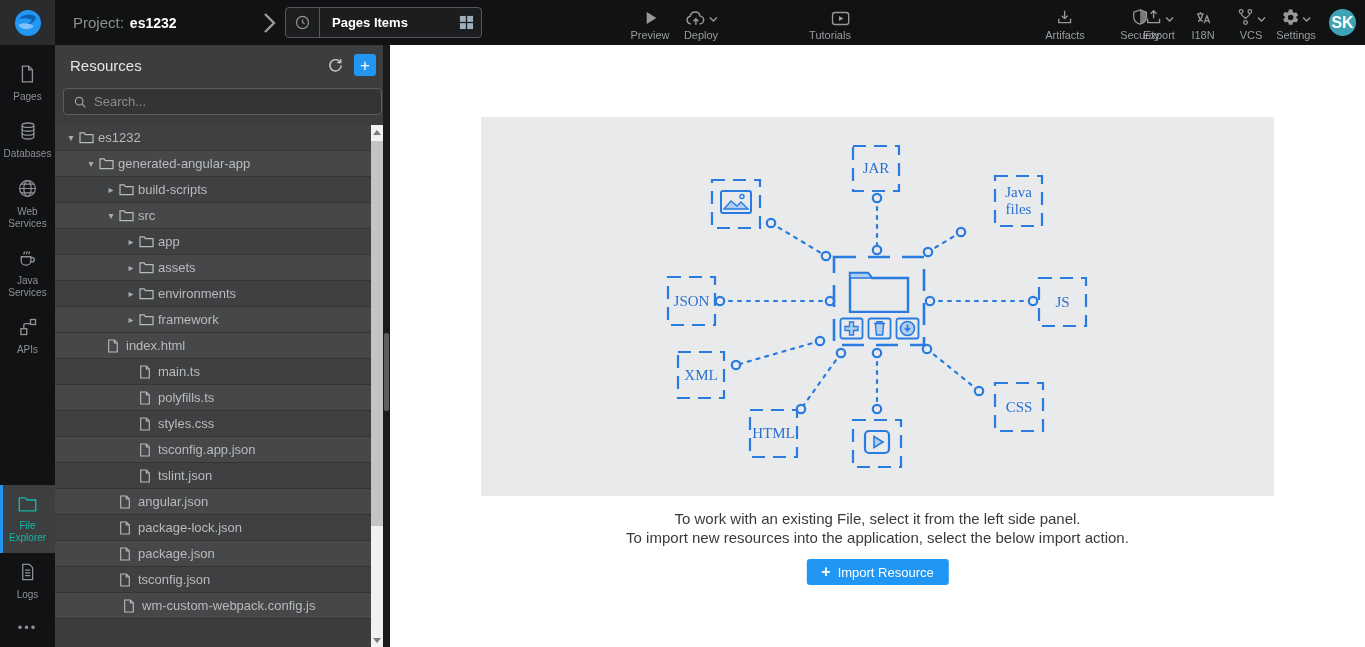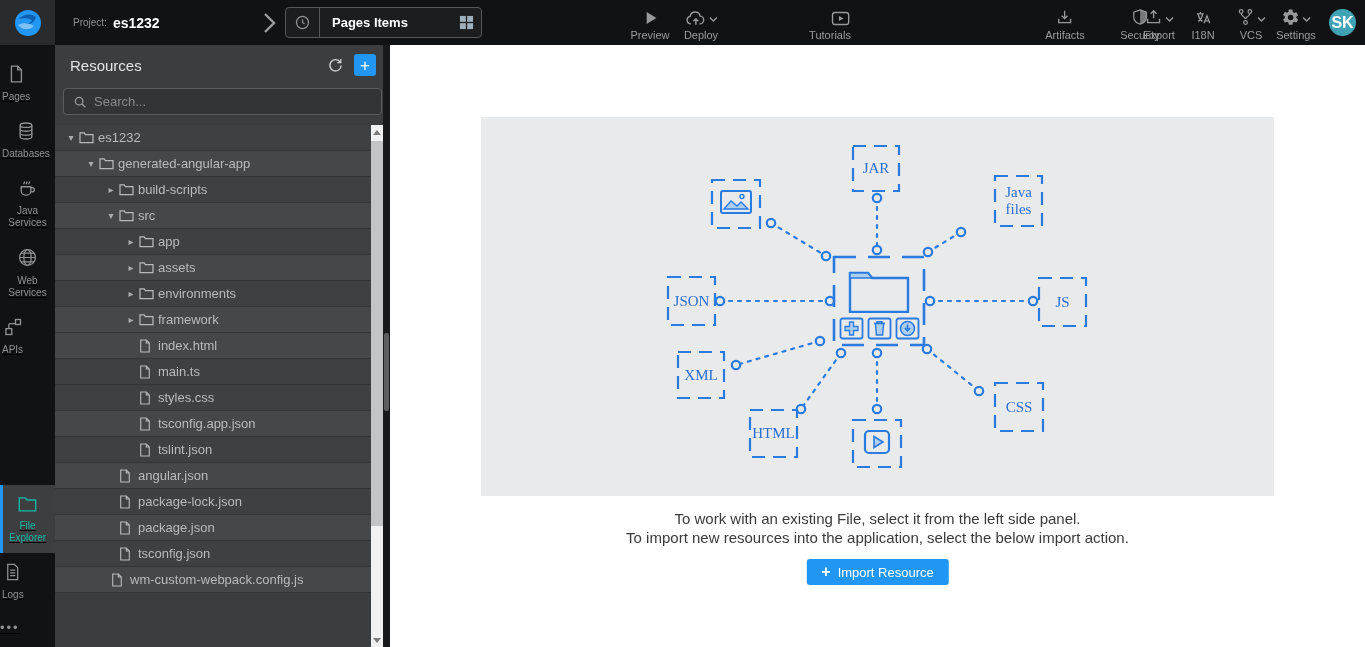--- a/index.html
+++ b/index.html
@@ -4,21 +4,21 @@
 <style>
   * { margin:0; padding:0; box-sizing:border-box; }
   html,body { width:1365px; height:647px; overflow:hidden; background:#fff;
               font-family:"Liberation Sans", sans-serif; }
 
   
   .header { position:absolute; left:0; top:0; width:1365px; height:45px; background:#101213; z-index:10; }
   .logo-tile { position:absolute; left:0; top:0; width:55px; height:45px; background:#292b2d;
                display:flex; align-items:center; justify-content:center; }
   .project-wrap { position:absolute; left:73px; top:0; height:45px; display:flex; align-items:center; gap:6px; }
-  .project-label { color:#8e9091; font-size:10px; }
+  .project-label { color:#8e9091; font-size:15px; }
   .project-name  { color:#fff; font-size:14px; font-weight:bold; }
   .big-chevron { position:absolute; left:258px; top:8px; width:22px; height:29px; color:#9b9d9f;
                  display:flex; align-items:center; justify-content:center; cursor:pointer; }
   .recent-ctrl { position:absolute; left:285px; top:7px; width:197px; height:31px;
                  border:1px solid #55575a; border-radius:4px; background:#1b1d1f;
                  display:flex; align-items:center; cursor:pointer; }
   .recent-ctrl .hist { width:34px; height:100%; display:flex; align-items:center; justify-content:center;
                        border-right:1px solid #55575a; color:#8e9091; }
   .recent-ctrl .lbl { flex:1; color:#fff; font-size:13px; font-weight:bold; padding-left:12px; }
   .recent-ctrl .grid { width:30px; display:flex; align-items:center; justify-content:center; color:#9fb0bd; }
@@ -28,21 +28,21 @@
   .hdr-action .icon-row { display:flex; align-items:flex-end; height:22px; }
   .hdr-action .icon { display:flex; color:#98999b; }
   .hdr-action .caret { margin-left:2px; color:#98999b; }
   .hdr-action .alabel { font-size:11px; color:#9a9c9e; white-space:nowrap; }
   .avatar { position:absolute; left:1329px; top:9px; width:27px; height:27px; border-radius:50%;
             display:flex; align-items:center; justify-content:center;
             color:#fff; font-size:16px; font-weight:bold; cursor:pointer; }
 
   
   .sidebar { position:absolute; left:0; top:45px; width:55px; height:602px; background:#101213;
-             display:flex; flex-direction:column; align-items:flex-start;text-decoration:underline; }
+             display:flex; flex-direction:column; align-items:center; }
   .sb-item { display:flex; flex-direction:column; align-items:center; justify-content:center;
              gap:3px; padding:9px 2px; color:#8f9194; cursor:pointer; position:relative; }
   .sb-item .sb-label { font-size:10px; text-align:center; line-height:12px; }
   .sb-item.active { background:#3c3e40; color:#14b8a6; }
   .sb-item.active::before { content:""; position:absolute; left:0; top:0; bottom:0; width:3px; background:#2196f3; }
   .sb-spacer { flex:1; }
   .sb-dots { color:#8f9194; text-align:center; font-size:13px; letter-spacing:2px; padding:10px 0 12px; cursor:pointer; }
 
   
   .panel { position:absolute; left:55px; top:45px; width:335px; height:602px; background:#3b3d3f; }
@@ -265,34 +265,34 @@
     </div>
     <div class="sb-item">
       <span class="sb-icon"><svg width="20" height="20" viewBox="0 0 24 24" fill="none" stroke="currentColor" stroke-width="1.6">
           <ellipse cx="12" cy="5" rx="7" ry="2.6"></ellipse>
           <path d="M5 5v14c0 1.4 3.1 2.6 7 2.6s7-1.2 7-2.6V5"></path>
           <path d="M5 9.7c0 1.4 3.1 2.6 7 2.6s7-1.2 7-2.6M5 14.4c0 1.4 3.1 2.6 7 2.6s7-1.2 7-2.6"></path>
         </svg></span>
       <div class="sb-label">Databases</div>
     </div>
     <div class="sb-item">
+      <span class="sb-icon"><svg width="21" height="21" viewBox="0 0 24 24" fill="none" stroke="currentColor" stroke-width="1.4">
+          <circle cx="12" cy="12" r="9"></circle>
+          <ellipse cx="12" cy="12" rx="4.2" ry="9"></ellipse>
+          <path d="M3 12h18M4.5 7h15M4.5 17h15"></path>
+        </svg></span>
+      <div class="sb-label">Web Services</div>
+    </div>
+    <div class="sb-item">
       <span class="sb-icon"><svg width="21" height="20" viewBox="0 0 24 24" fill="none" stroke="currentColor" stroke-width="1.6">
           <path d="M4.5 10.5h11.5v5a5 5 0 01-5 5h-1.5a5 5 0 01-5-5z"></path>
           <path d="M16 11.5h1.6a2.6 2.6 0 010 5.2H16"></path>
           <path d="M7.5 7.5C7.5 6 8.5 6 8.5 4.2M10.5 7.5c0-1.5 1-1.5 1-3.3M13.5 7.5c0-1.5 1-1.5 1-3.3"></path>
         </svg></span>
       <div class="sb-label">Java Services</div>
-    </div>
-    <div class="sb-item">
-      <span class="sb-icon"><svg width="21" height="21" viewBox="0 0 24 24" fill="none" stroke="currentColor" stroke-width="1.4">
-          <circle cx="12" cy="12" r="9"></circle>
-          <ellipse cx="12" cy="12" rx="4.2" ry="9"></ellipse>
-          <path d="M3 12h18M4.5 7h15M4.5 17h15"></path>
-        </svg></span>
-      <div class="sb-label">Web Services</div>
     </div>
     <div class="sb-item">
       <span class="sb-icon"><svg width="20" height="20" viewBox="0 0 24 24" fill="none" stroke="currentColor" stroke-width="1.6">
           <rect x="3.5" y="14" width="7" height="7"></rect>
           <rect x="15" y="3" width="6" height="6"></rect>
           <path d="M7 14V9.8A1.8 1.8 0 018.8 8H15"></path>
         </svg></span>
       <div class="sb-label">APIs</div>
     </div>
     <div class="sb-spacer"></div>
@@ -400,68 +400,78 @@
       </div>
       <div class="tree-row odd" style="padding-left: 68px;">
         <span class="tg">▸</span>
         <span class="t-icon">
           <svg width="15" height="13" viewBox="0 0 16 14" fill="none" stroke="currentColor" stroke-width="1.3">
             <path d="M1 12.5V2h4.5l1.3 1.8H15v8.7z"></path>
           </svg>
         </span>
         <span class="t-label">framework</span>
       </div>
+      <div class="tree-row odd" style="padding-left: 36px;">
+        <span class="tg"></span>
+        <span class="t-icon">
+          <svg width="12" height="14" viewBox="0 0 14 16" fill="none" stroke="currentColor" stroke-width="1.3">
+            <path d="M2 1h6.5l3.5 3.5V15H2z"></path>
+            <path d="M8.5 1v3.5H12"></path>
+          </svg>
+        </span>
+        <span class="t-label">index.html</span>
+      </div>
+      <div class="tree-row even" style="padding-left: 68px;">
+        <span class="tg"></span>
+        <span class="t-icon">
+          <svg width="12" height="14" viewBox="0 0 14 16" fill="none" stroke="currentColor" stroke-width="1.3">
+            <path d="M2 1h6.5l3.5 3.5V15H2z"></path>
+            <path d="M8.5 1v3.5H12"></path>
+          </svg>
+        </span>
+        <span class="t-label">main.ts</span>
+      </div>
       <div class="tree-row odd" style="padding-left: 68px;">
         <span class="tg"></span>
         <span class="t-icon">
           <svg width="12" height="14" viewBox="0 0 14 16" fill="none" stroke="currentColor" stroke-width="1.3">
             <path d="M2 1h6.5l3.5 3.5V15H2z"></path>
             <path d="M8.5 1v3.5H12"></path>
           </svg>
         </span>
-        <span class="t-label">index.html</span>
+        <span class="t-label">polyfills.ts</span>
       </div>
       <div class="tree-row even" style="padding-left: 68px;">
         <span class="tg"></span>
         <span class="t-icon">
           <svg width="12" height="14" viewBox="0 0 14 16" fill="none" stroke="currentColor" stroke-width="1.3">
             <path d="M2 1h6.5l3.5 3.5V15H2z"></path>
             <path d="M8.5 1v3.5H12"></path>
           </svg>
         </span>
-        <span class="t-label">main.ts</span>
+        <span class="t-label">styles.css</span>
+      </div>
+      <div class="tree-row odd" style="padding-left: 68px;">
+        <span class="tg"></span>
+        <span class="t-icon">
+          <svg width="12" height="14" viewBox="0 0 14 16" fill="none" stroke="currentColor" stroke-width="1.3">
+            <path d="M2 1h6.5l3.5 3.5V15H2z"></path>
+            <path d="M8.5 1v3.5H12"></path>
+          </svg>
+        </span>
+        <span class="t-label">tsconfig.app.json</span>
       </div>
       <div class="tree-row even" style="padding-left: 68px;">
         <span class="tg"></span>
         <span class="t-icon">
           <svg width="12" height="14" viewBox="0 0 14 16" fill="none" stroke="currentColor" stroke-width="1.3">
             <path d="M2 1h6.5l3.5 3.5V15H2z"></path>
             <path d="M8.5 1v3.5H12"></path>
           </svg>
         </span>
-        <span class="t-label">styles.css</span>
-      </div>
-      <div class="tree-row odd" style="padding-left: 68px;">
-        <span class="tg"></span>
-        <span class="t-icon">
-          <svg width="12" height="14" viewBox="0 0 14 16" fill="none" stroke="currentColor" stroke-width="1.3">
-            <path d="M2 1h6.5l3.5 3.5V15H2z"></path>
-            <path d="M8.5 1v3.5H12"></path>
-          </svg>
-        </span>
-        <span class="t-label">tsconfig.app.json</span>
-      </div>
-      <div class="tree-row even" style="padding-left: 68px;">
-        <span class="tg"></span>
-        <span class="t-icon">
-          <svg width="12" height="14" viewBox="0 0 14 16" fill="none" stroke="currentColor" stroke-width="1.3">
-            <path d="M2 1h6.5l3.5 3.5V15H2z"></path>
-            <path d="M8.5 1v3.5H12"></path>
-          </svg>
-        </span>
         <span class="t-label">tslint.json</span>
       </div>
       <div class="tree-row odd" style="padding-left: 48px;">
         <span class="tg"></span>
         <span class="t-icon">
           <svg width="12" height="14" viewBox="0 0 14 16" fill="none" stroke="currentColor" stroke-width="1.3">
             <path d="M2 1h6.5l3.5 3.5V15H2z"></path>
             <path d="M8.5 1v3.5H12"></path>
           </svg>
         </span>
@@ -490,21 +500,21 @@
       <div class="tree-row even" style="padding-left: 48px;">
         <span class="tg"></span>
         <span class="t-icon">
           <svg width="12" height="14" viewBox="0 0 14 16" fill="none" stroke="currentColor" stroke-width="1.3">
             <path d="M2 1h6.5l3.5 3.5V15H2z"></path>
             <path d="M8.5 1v3.5H12"></path>
           </svg>
         </span>
         <span class="t-label">tsconfig.json</span>
       </div>
-      <div class="tree-row odd" style="padding-left: 40px;">
+      <div class="tree-row odd" style="padding-left: 52px;">
         <span class="tg"></span>
         <span class="t-icon">
           <svg width="12" height="14" viewBox="0 0 14 16" fill="none" stroke="currentColor" stroke-width="1.3">
             <path d="M2 1h6.5l3.5 3.5V15H2z"></path>
             <path d="M8.5 1v3.5H12"></path>
           </svg>
         </span>
         <span class="t-label">wm-custom-webpack.config.js</span>
       </div>
     </div>

